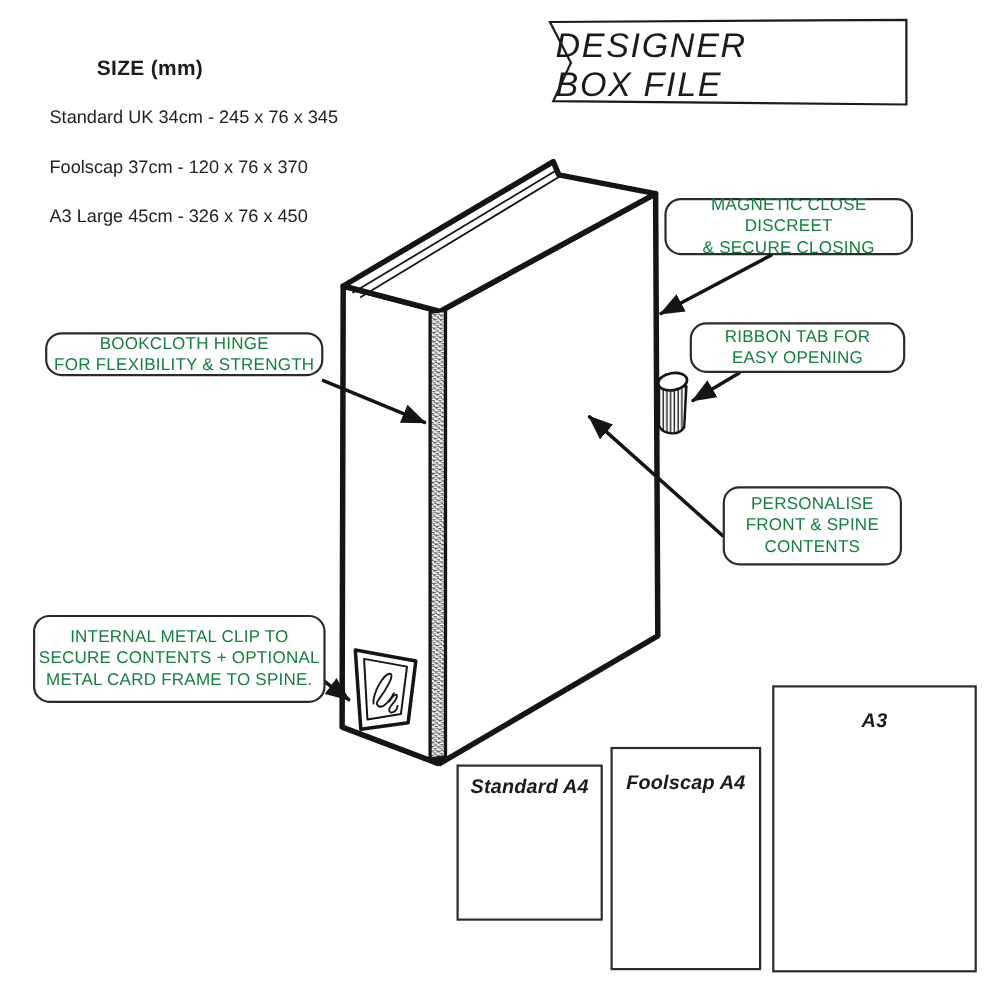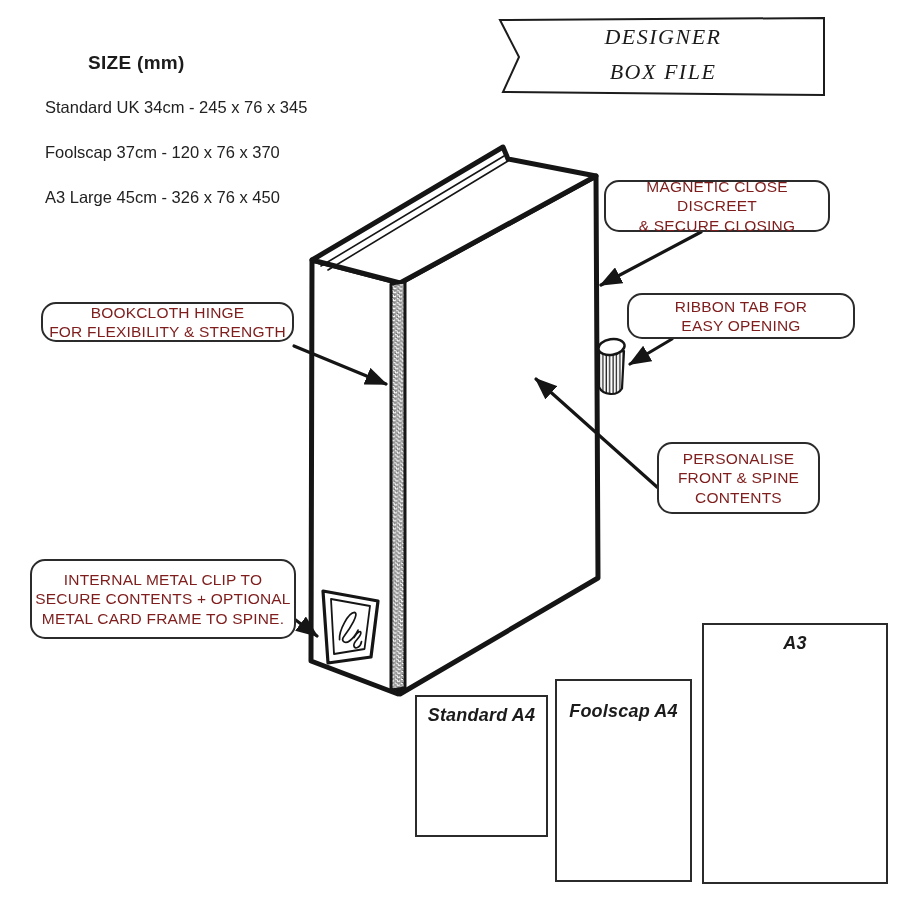--- a/index.html
+++ b/index.html
@@ -7,29 +7,29 @@
     position:relative;width:900px;height:900px;background:#ffffff;overflow:hidden;
     font-family:"Liberation Sans",sans-serif;color:#1c1c1c;
   }
   .art{position:absolute;left:0;top:0;}
   
   .size-head{position:absolute;left:45px;top:52px;font-size:19px;font-weight:700;letter-spacing:.3px;margin-left:43px;}
   .size-head .sec{font-weight:700;}
   .size-line{position:absolute;left:45px;font-size:16.5px;color:#222;}
   
   .banner-text{
-    position:absolute;left:505px;width:316px;text-align:center;
-    font-family:Liberation Serif, serif;font-style:italic;font-size:22px;
+    position:absolute;left:505px;width:316px;text-align:left;
+    font-family:Liberation Sans, sans-serif;font-style:italic;font-size:31px;
     color:#1b1b1b;letter-spacing:1.5px;line-height:1;
   }
   
   .callout{
     position:absolute;border:2px solid #2b2b2b;border-radius:15px;background:#ffffff;
     display:flex;flex-direction:column;align-items:center;justify-content:center;
-    text-align:center;font-size:15.5px;line-height:1.24;color:#7f1d1d;box-sizing:border-box;
+    text-align:center;font-size:15.5px;line-height:1.24;color:#15803d;box-sizing:border-box;
     letter-spacing:.2px;
   }
   
   .paper{
     position:absolute;border:2px solid #2b2b2b;background:#ffffff;box-sizing:border-box;
     text-align:center;
   }
   .paper .lbl{
     font-weight:700;font-style:italic;font-size:18px;color:#1b1b1b;letter-spacing:.2px;
   }
@@ -98,21 +98,21 @@
   <div class="size-line" style="top:188px">A3 Large 45cm - 326 x 76 x 450</div>
 
   <div class="banner-text" style="top:26px">DESIGNER</div>
   <div class="banner-text" style="top:61px">BOX FILE</div>
 
   <div class="callout" style="left:604px;top:180px;width:226px;height:52px">
     <span>MAGNETIC CLOSE DISCREET</span>
     <span>&amp; SECURE CLOSING</span>
   </div>
 
-  <div class="callout" style="left:627px;top:293px;width:228px;height:46px">
+  <div class="callout" style="left:627px;top:293px;width:196px;height:46px">
     <span>RIBBON TAB FOR</span>
     <span>EASY OPENING</span>
   </div>
 
   <div class="callout" style="left:41px;top:302px;width:253px;height:40px">
     <span>BOOKCLOTH HINGE</span>
     <span>FOR FLEXIBILITY &amp; STRENGTH</span>
   </div>
 
   <div class="callout" style="left:657px;top:442px;width:163px;height:72px">
@@ -129,16 +129,16 @@
 
   <div class="paper" style="left:415px;top:695px;width:133px;height:142px">
     <div class="lbl" style="padding-top:8px">Standard A4</div>
   </div>
 
   <div class="paper" style="left:555px;top:679px;width:137px;height:203px">
     <div class="lbl" style="padding-top:20px">Foolscap A4</div>
   </div>
 
   <div class="paper" style="left:702px;top:623px;width:186px;height:261px">
-    <div class="lbl" style="padding-top:8px">A3</div>
+    <div class="lbl" style="padding-top:20px">A3</div>
   </div>
 
 </div>
 
 </body></html>

